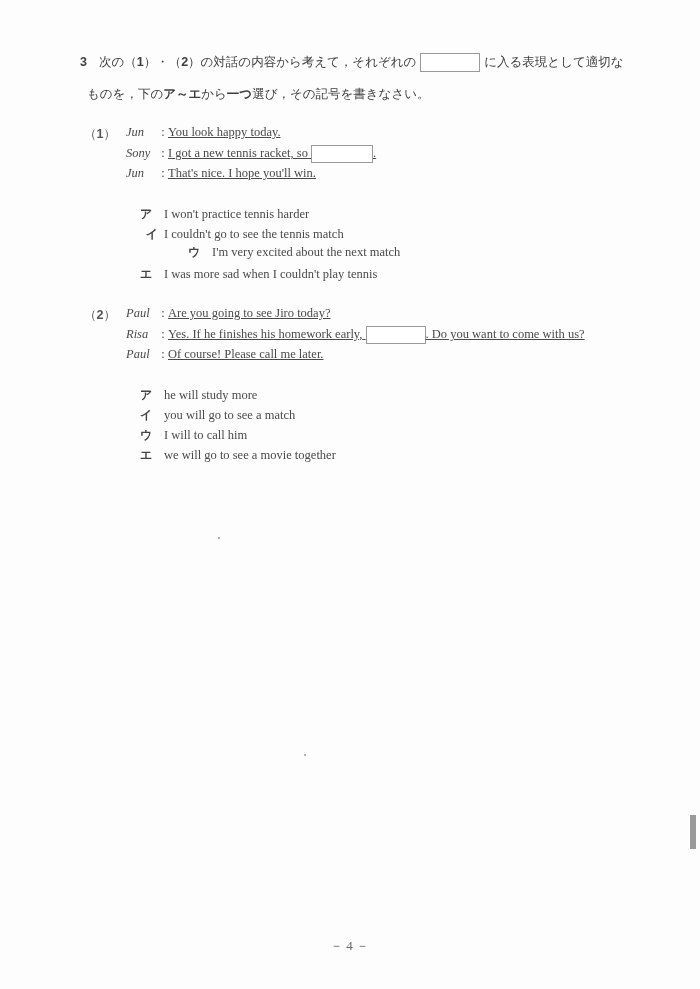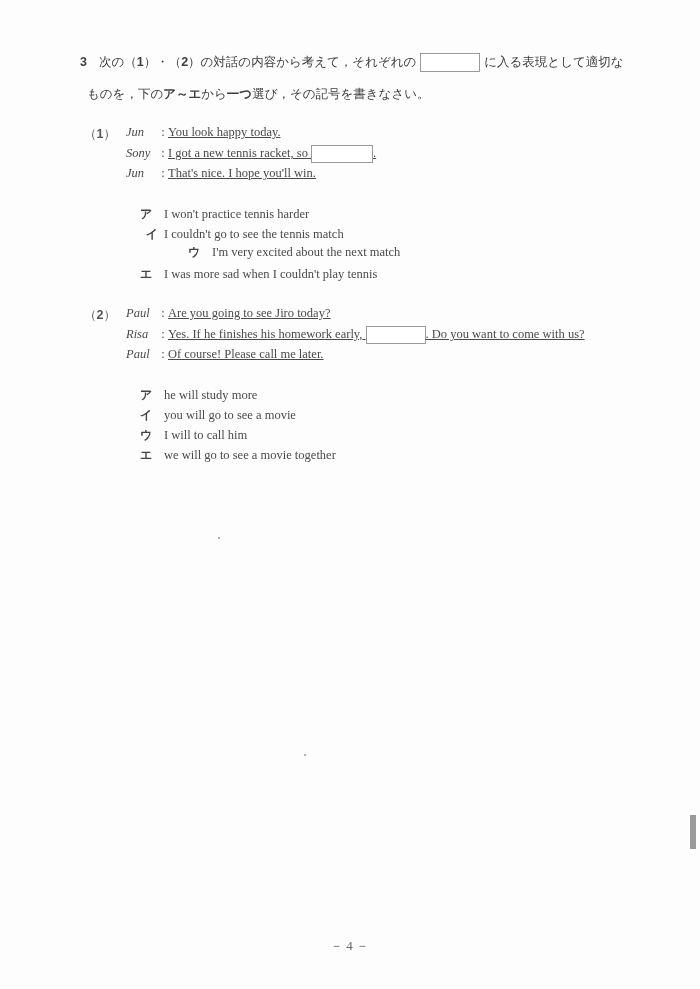--- a/index.html
+++ b/index.html
@@ -78,21 +78,21 @@
   <span class="blank" style="width:58px;"></span><span>. Do you want to come with us?</span>
 </div>
 <div class="abs dlg" style="left:126px;top:347px;">
   <span class="speaker" style="width:32px;">Paul</span><span class="colon">:</span><span>Of course! Please call me later.</span>
 </div>
 
 <div class="abs opt" style="left:140px;top:387px;">
   <span class="kana">ア</span><span>he will study more</span>
 </div>
 <div class="abs opt" style="left:140px;top:407px;">
-  <span class="kana">イ</span><span>you will go to see a movie</span>
+  <span class="kana">イ</span><span>you will go to see a match</span>
 </div>
 <div class="abs opt" style="left:140px;top:427px;">
   <span class="kana">ウ</span><span>I will to call him</span>
 </div>
 <div class="abs opt" style="left:140px;top:447px;">
   <span class="kana">エ</span><span>we will go to see a movie together</span>
 </div>
 
 <div class="dot" style="left:218px;top:537px;"></div>
 <div class="dot" style="left:304px;top:754px;"></div>

